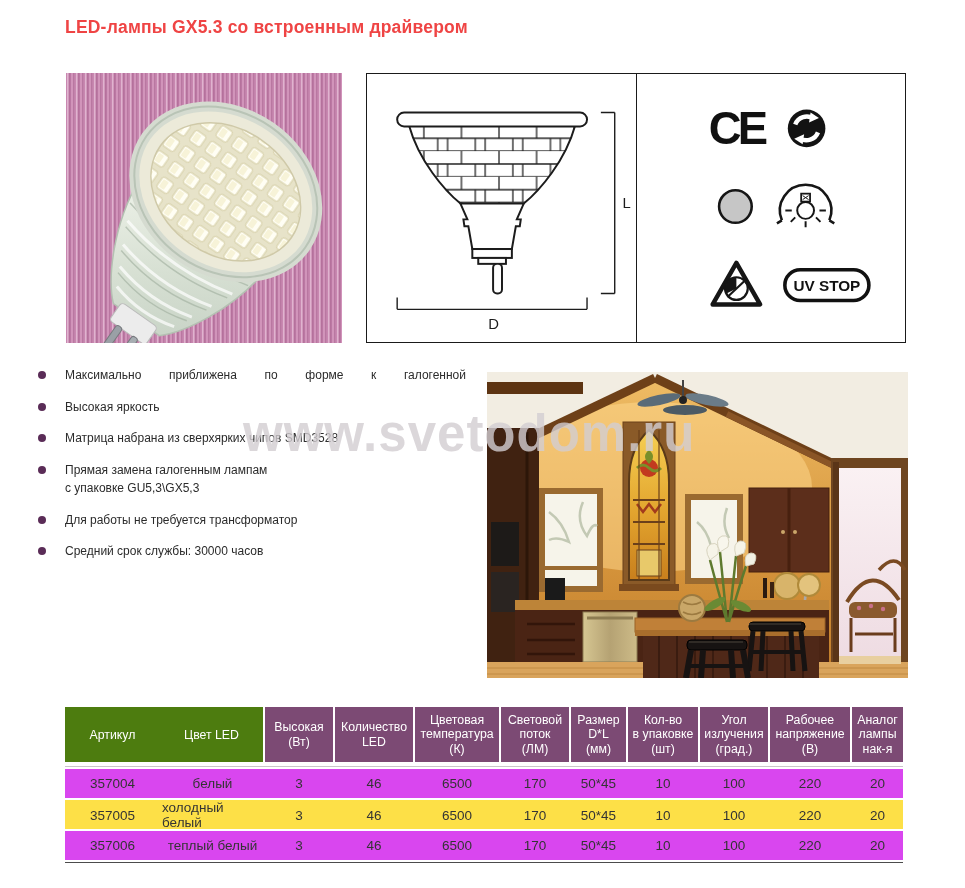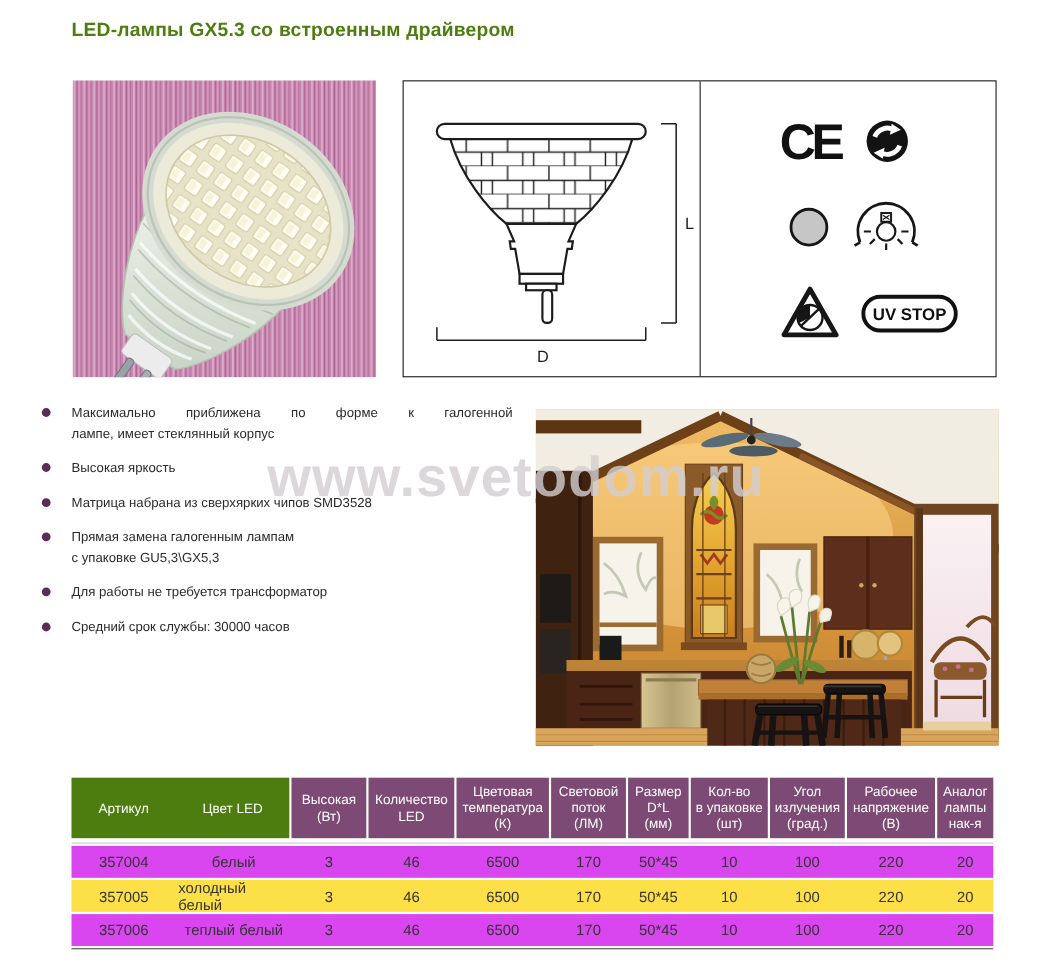--- a/index.html
+++ b/index.html
@@ -1,21 +1,21 @@
 <!DOCTYPE html>
 <html><head>
 <meta charset="utf-8">
 <style>
   html,body{margin:0;padding:0;background:#fff;}
   .page{position:relative;width:965px;height:888px;background:#fff;overflow:hidden;
         font-family:"Liberation Sans", sans-serif;color:#222;}
 
   
   .title{position:absolute;left:65px;top:17px;font-size:17.5px;font-weight:bold;
-         color:#4d7c0f;letter-spacing:.2px;}
+         color:#ef4444;letter-spacing:.2px;}
 
   
   .photo-panel{position:absolute;left:66px;top:73px;width:276px;height:270px;}
   .tech-panel{position:absolute;left:366px;top:73px;width:540px;height:270px;
               border:1.6px solid #1a1a1a;display:flex;box-sizing:border-box;}
   .tech-half{width:50%;height:100%;}
   .tech-half + .tech-half{border-left:1.6px solid #1a1a1a;box-sizing:border-box;}
 
   
   .features{position:absolute;left:38px;top:366px;width:428px;list-style:none;margin:0;padding:0;}
@@ -152,21 +152,20 @@
         </g>
       </svg>
     </div>
   </div>
 
   <ul class="features">
     <li>
       <span class="dot"></span>
       <span class="ftext">
           <span class="stretch" style="display:block">Максимально приближена по форме к галогенной</span>
-          <span style="display:block">лампе, имеет стеклянный  корпус</span>
         </span>
     </li>
     <li>
       <span class="dot"></span>
       <span class="ftext">Высокая яркость</span>
     </li>
     <li>
       <span class="dot"></span>
       <span class="ftext">Матрица набрана из сверхярких чипов SMD3528</span>
     </li>

